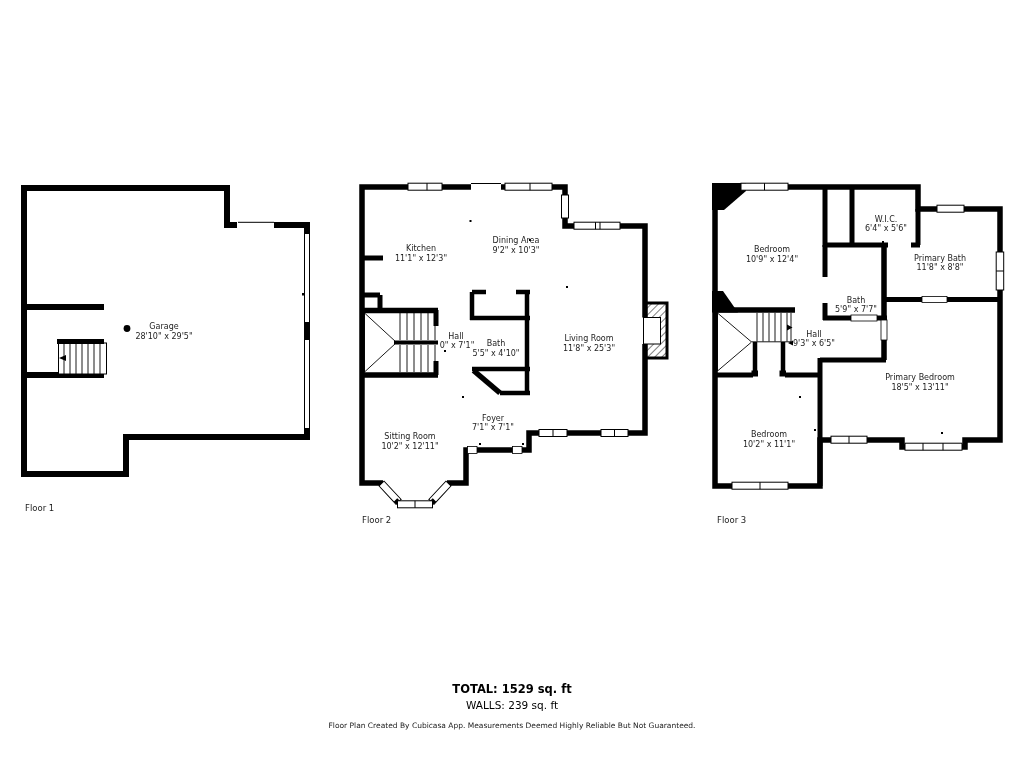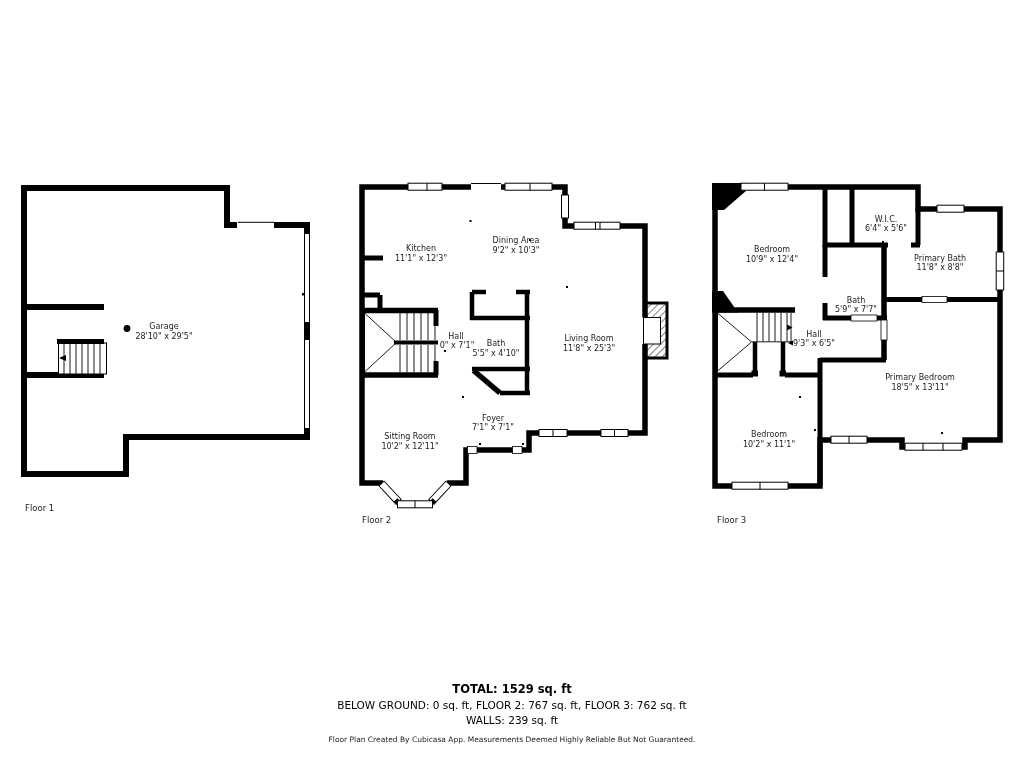--- a/index.html
+++ b/index.html
@@ -205,17 +205,16 @@
     <text class="rm" x="920" y="380">Primary Bedroom</text>
     <text class="rm" x="920" y="389.5">18'5" x 13'11"</text>
     <text class="rm" x="769" y="437">Bedroom</text>
     <text class="rm" x="769" y="446.5">10'2" x 11'1"</text>
     <text class="fl" x="717" y="523">Floor 3</text>
   </g>
 </svg>
 
 <div class="summary">
   <p class="total">TOTAL: 1529 sq. ft</p>
-  <p class="line">BELOW GROUND: 0 sq. ft, FLOOR 2: 767 sq. ft, FLOOR 3: 762 sq. ft</p>
   <p class="line">WALLS: 239 sq. ft</p>
   <p class="disclaimer">Floor Plan Created By Cubicasa App. Measurements Deemed Highly Reliable But Not Guaranteed.</p>
 </div>
 </div>
 
 </body></html>

